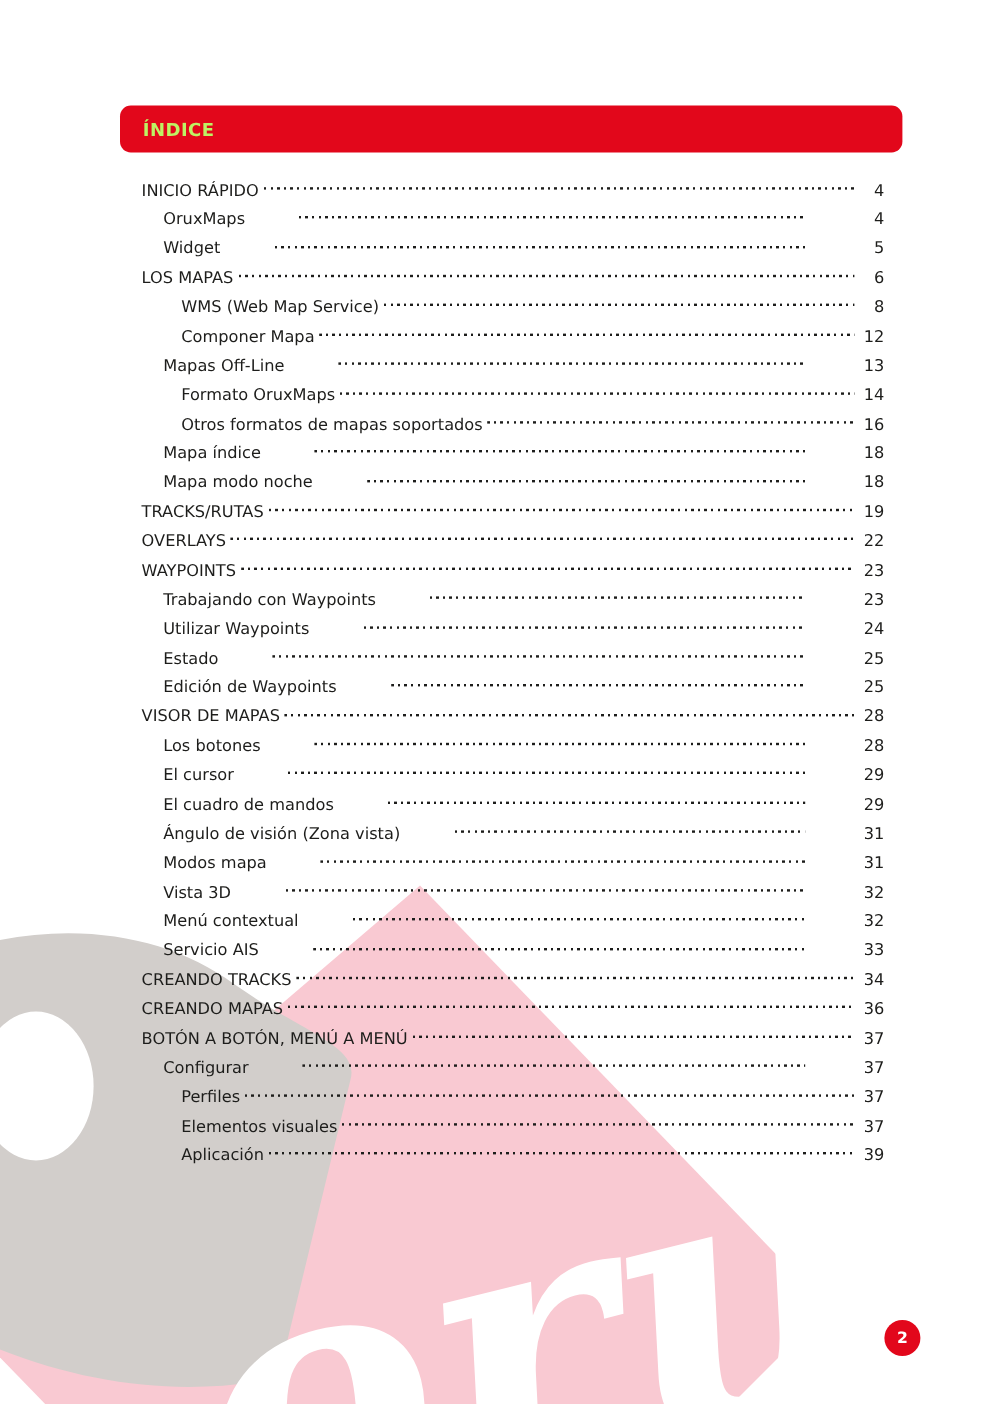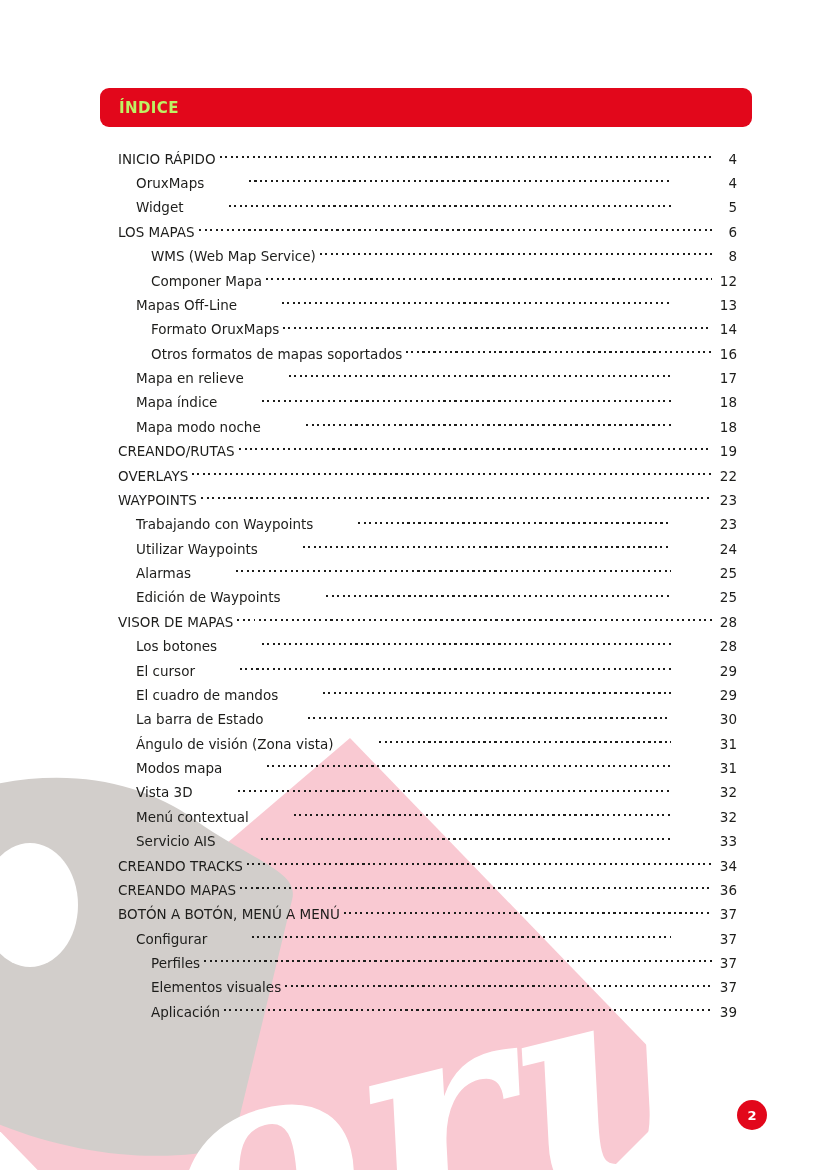--- a/index.html
+++ b/index.html
@@ -138,36 +138,31 @@
       <span class="toc-label">Formato OruxMaps</span>
       <span class="toc-leader"></span>
       <span class="toc-page">14</span>
     </div>
       <div class="toc-row lv2">
       <span class="toc-label">Otros formatos de mapas soportados</span>
       <span class="toc-leader"></span>
       <span class="toc-page">16</span>
     </div>
       <div class="toc-row lv1">
-      <span class="toc-label">Mapa en relieve</span>
-      <span class="toc-leader"></span>
-      <span class="toc-page">17</span>
-    </div>
-      <div class="toc-row lv1">
       <span class="toc-label">Mapa índice</span>
       <span class="toc-leader"></span>
       <span class="toc-page">18</span>
     </div>
       <div class="toc-row lv1">
       <span class="toc-label">Mapa modo noche</span>
       <span class="toc-leader"></span>
       <span class="toc-page">18</span>
     </div>
       <div class="toc-row lv0">
-      <span class="toc-label">CREANDO/RUTAS</span>
+      <span class="toc-label">TRACKS/RUTAS</span>
       <span class="toc-leader"></span>
       <span class="toc-page">19</span>
     </div>
       <div class="toc-row lv0">
       <span class="toc-label">OVERLAYS</span>
       <span class="toc-leader"></span>
       <span class="toc-page">22</span>
     </div>
       <div class="toc-row lv0">
       <span class="toc-label">WAYPOINTS</span>
@@ -178,21 +173,21 @@
       <span class="toc-label">Trabajando con Waypoints</span>
       <span class="toc-leader"></span>
       <span class="toc-page">23</span>
     </div>
       <div class="toc-row lv1">
       <span class="toc-label">Utilizar Waypoints</span>
       <span class="toc-leader"></span>
       <span class="toc-page">24</span>
     </div>
       <div class="toc-row lv1">
-      <span class="toc-label">Alarmas</span>
+      <span class="toc-label">Estado</span>
       <span class="toc-leader"></span>
       <span class="toc-page">25</span>
     </div>
       <div class="toc-row lv1">
       <span class="toc-label">Edición de Waypoints</span>
       <span class="toc-leader"></span>
       <span class="toc-page">25</span>
     </div>
       <div class="toc-row lv0">
       <span class="toc-label">VISOR DE MAPAS</span>
@@ -206,25 +201,20 @@
     </div>
       <div class="toc-row lv1">
       <span class="toc-label">El cursor</span>
       <span class="toc-leader"></span>
       <span class="toc-page">29</span>
     </div>
       <div class="toc-row lv1">
       <span class="toc-label">El cuadro de mandos</span>
       <span class="toc-leader"></span>
       <span class="toc-page">29</span>
-    </div>
-      <div class="toc-row lv1">
-      <span class="toc-label">La barra de Estado</span>
-      <span class="toc-leader"></span>
-      <span class="toc-page">30</span>
     </div>
       <div class="toc-row lv1">
       <span class="toc-label">Ángulo de visión (Zona vista)</span>
       <span class="toc-leader"></span>
       <span class="toc-page">31</span>
     </div>
       <div class="toc-row lv1">
       <span class="toc-label">Modos mapa</span>
       <span class="toc-leader"></span>
       <span class="toc-page">31</span>

